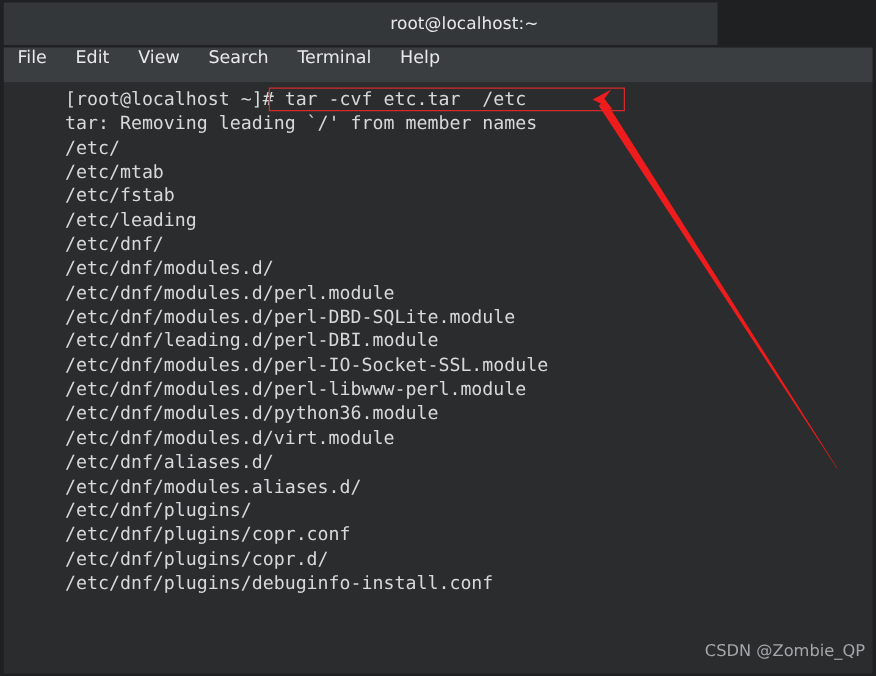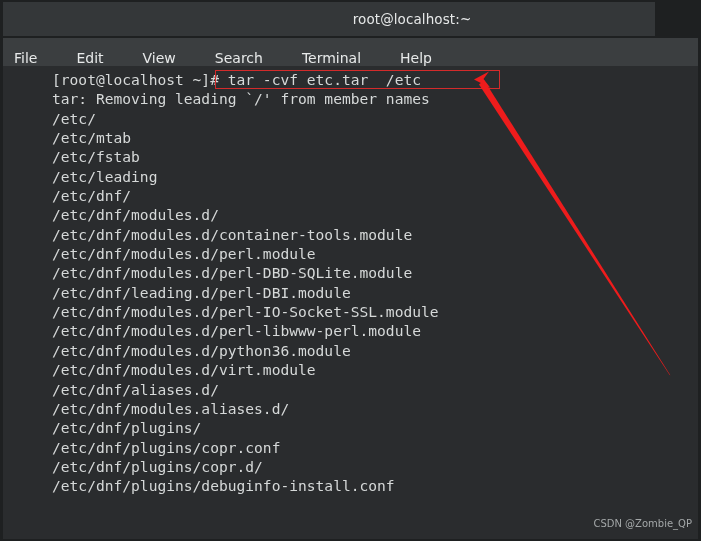--- a/index.html
+++ b/index.html
@@ -22,21 +22,21 @@
     position: absolute;
     left: 0; top: 0;
     width: 701px; height: 541px;
     background: #1e2021;
     box-sizing: border-box;
   }
 
   .titlebar {
     position: absolute;
     left: 3px; top: 2px;
-    width: 652px;
+    width: 571px;
     height: 34px;
     background: #343739;
     display: flex;
     align-items: center;
     justify-content: center;
   }
   .titlebar-text {
     font-family: "DejaVu Sans", sans-serif;
     font-size: 13.5px;
     color: #e6e8e8;
@@ -46,24 +46,23 @@
     left: 83px;
   }
 
   .menubar {
     position: absolute;
     left: 3px; top: 38px;
     width: 695px;
     height: 28px;
     background: #3b3e40;
     display: flex;
-    align-items: flex-end;
+    align-items: flex-start;
     padding-left: 11px;
     box-sizing: border-box;
-    gap: 16px;
   }
   .menu-item {
     font-family: "DejaVu Sans", sans-serif;
     font-size: 14px;
     color: #e8eaea;
     margin-right: 23px;
     white-space: nowrap;
     cursor: default;
   }
 
@@ -105,21 +104,21 @@
     border: 1px solid #d32b2b;
     box-sizing: border-box;
   }
 
   
   .watermark {
     position: absolute;
     right: 9px;
     bottom: 12px;
     font-family: "DejaVu Sans", sans-serif;
-    font-size: 10px;
+    font-size: 13px;
     color: #a3a7a8;
     white-space: nowrap;
   }
 </style>
 </head>
 <body>
 
 <div id="screen">
 
   <div class="window-frame"></div>
@@ -139,21 +138,20 @@
 
   <div class="terminal">
     <div class="term-line">[root@localhost ~]# tar -cvf etc.tar  /etc</div>
     <div class="term-line">tar: Removing leading `/' from member names</div>
     <div class="term-line">/etc/</div>
     <div class="term-line">/etc/mtab</div>
     <div class="term-line">/etc/fstab</div>
     <div class="term-line">/etc/leading</div>
     <div class="term-line">/etc/dnf/</div>
     <div class="term-line">/etc/dnf/modules.d/</div>
-    <div class="term-line">/etc/dnf/modules.d/container-tools.module</div>
     <div class="term-line">/etc/dnf/modules.d/perl.module</div>
     <div class="term-line">/etc/dnf/modules.d/perl-DBD-SQLite.module</div>
     <div class="term-line">/etc/dnf/leading.d/perl-DBI.module</div>
     <div class="term-line">/etc/dnf/modules.d/perl-IO-Socket-SSL.module</div>
     <div class="term-line">/etc/dnf/modules.d/perl-libwww-perl.module</div>
     <div class="term-line">/etc/dnf/modules.d/python36.module</div>
     <div class="term-line">/etc/dnf/modules.d/virt.module</div>
     <div class="term-line">/etc/dnf/aliases.d/</div>
     <div class="term-line">/etc/dnf/modules.aliases.d/</div>
     <div class="term-line">/etc/dnf/plugins/</div>

